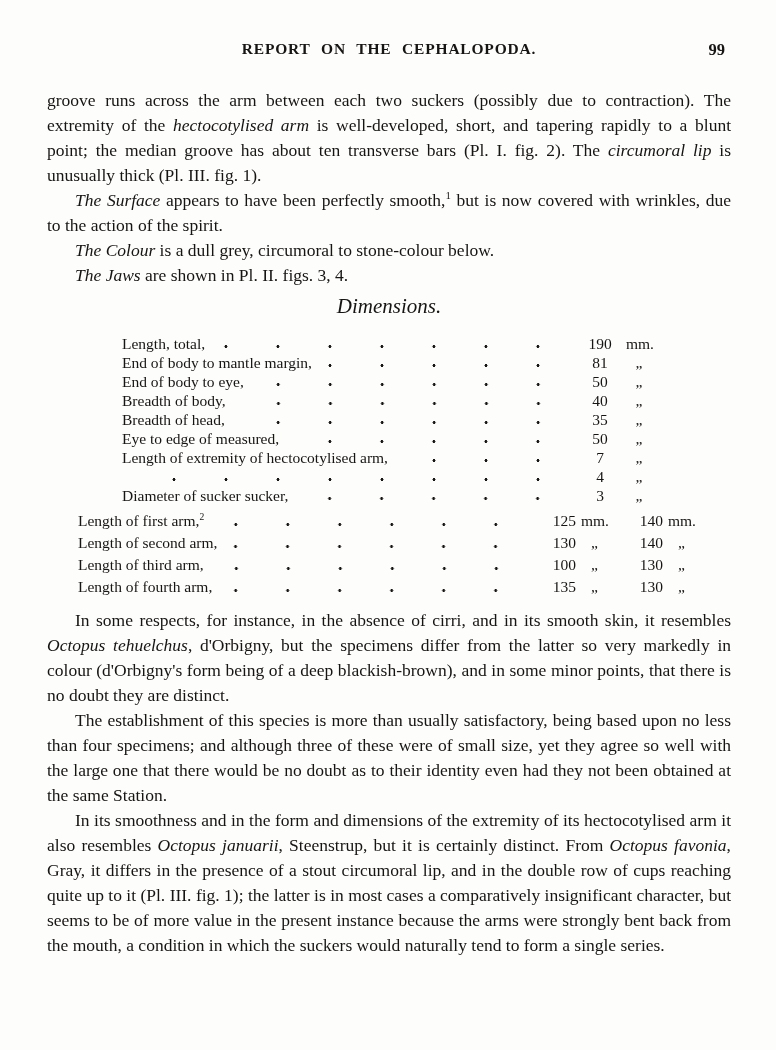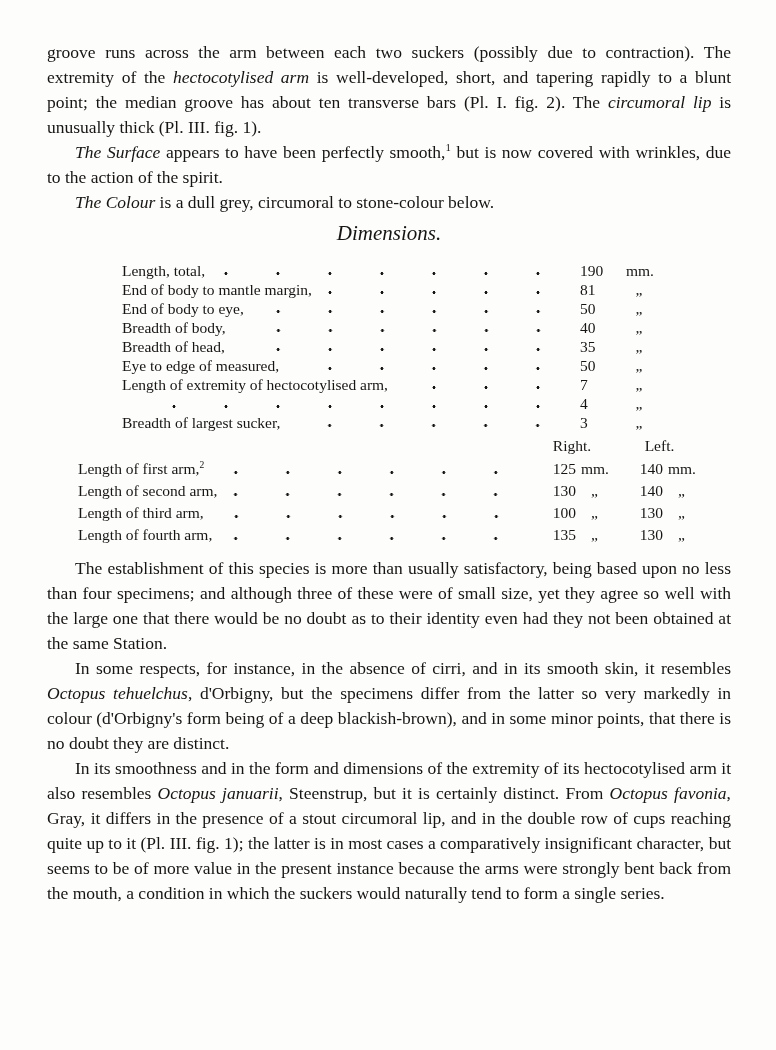--- a/index.html
+++ b/index.html
@@ -37,21 +37,21 @@
 
   
   .dim-table { margin:16px 79px 0 75px; font-size:15.5px; }
   .dim-row { display:flex; align-items:baseline; height:19px; white-space:nowrap; }
   .leader {
     flex:1; align-self:stretch; margin:0 8px 0 12px;
     background-image:radial-gradient(circle, var(--ink,#171513) 1.4px, rgba(0,0,0,0) 1.6px);
     background-size:52px 5px; background-repeat:repeat-x;
     background-position:right 8px bottom 5px;
   }
-  .dim-num { width:40px; text-align:left; }
+  .dim-num { width:40px; text-align:center; }
   .dim-unit { width:26px; text-align:center; padding-left:6px; }
 
   
   .arm-table { margin:4px 36px 0 31px; font-size:15.5px; }
   .arm-head { display:flex; height:21px; align-items:baseline; }
   .arm-head .spacer { flex:1; }
   .col-head { width:70px; text-align:center; }
   .col-head.left-col { margin-left:17px; width:71px; }
   .arm-row { display:flex; align-items:center; height:22px; white-space:nowrap; }
   .arm-num { width:38px; text-align:right; }
@@ -62,25 +62,30 @@
   .bodytext.lower { margin-top:10px; }
 
   
   .footnotes { margin:6px 0 0 138px; font-size:13.8px; line-height:20px; }
   .footnote { margin:0; }
 </style>
 </head>
 <body>
 
 <div class="page" style="--paper: #fdfdfb; --ink: #171513;">
+  <div class="page-header">
+    <div class="running-title">REPORT ON THE CEPHALOPODA.</div>
+    <div class="page-number">99</div>
+  </div>
 
   <div class="bodytext" id="paras-top">
       <p class="para"><span>groove runs across the arm between each two suckers (possibly due to contraction). The extremity of the </span><span class="it">hectocotylised arm</span><span> is well-developed, short, and tapering rapidly to a blunt point; the median groove has about ten transverse bars (Pl. I. fig. 2). The </span><span class="it">circumoral lip</span><span> is unusually thick (Pl. III. fig. 1).</span></p>
       <p class="para indent"><span class="it">The Surface</span><span> appears to have been perfectly smooth,</span><sup>1</sup><span> but is now covered with wrinkles, due to the action of the spirit.</span></p>
       <p class="para indent"><span class="it">The Colour</span><span> is a dull grey, circumoral to stone-colour below.</span></p>
+      <p class="para indent"><span class="it">The Jaws</span><span> are shown in Pl. II. figs. 3, 4.</span></p>
     </div>
 
   <h3 class="dim-heading">Dimensions.</h3>
 
   <div class="dim-table" id="dim-table">
       <div class="dim-row">
         <span class="dim-label">Length, total,</span>
         <span class="leader"></span>
         <span class="dim-num">190</span>
         <span class="dim-unit">mm.</span>
@@ -120,33 +125,28 @@
         <span class="leader"></span>
         <span class="dim-num">7</span>
         <span class="dim-unit">„</span>
       </div>
       <div class="dim-row">
         <span class="leader"></span>
         <span class="dim-num">4</span>
         <span class="dim-unit">„</span>
       </div>
       <div class="dim-row">
-        <span class="dim-label">Breadth of largest sucker,</span>
+        <span class="dim-label">Diameter of sucker sucker,</span>
         <span class="leader"></span>
         <span class="dim-num">3</span>
         <span class="dim-unit">„</span>
       </div>
     </div>
 
   <div class="arm-table">
-    <div class="arm-head">
-      <span class="spacer"></span>
-      <span class="col-head">Right.</span>
-      <span class="col-head left-col">Left.</span>
-    </div>
     <div id="arm-rows">
         <div class="arm-row">
           <span class="dim-label">Length of first arm,<sup>2</sup></span>
           <span class="leader"></span>
           <span class="arm-num">125</span>
           <span class="arm-unit">mm.</span>
           <span class="arm-num lnum">140</span>
           <span class="arm-unit">mm.</span>
         </div>
         <div class="arm-row">
@@ -170,18 +170,18 @@
           <span class="leader"></span>
           <span class="arm-num">135</span>
           <span class="arm-unit">„</span>
           <span class="arm-num lnum">130</span>
           <span class="arm-unit">„</span>
         </div>
       </div>
   </div>
 
   <div class="bodytext lower" id="paras-bottom">
+      <p class="para indent"><span>In some respects, for instance, in the absence of cirri, and in its smooth skin, it resembles </span><span class="it">Octopus tehuelchus</span><span>, d'Orbigny, but the specimens differ from the latter so very markedly in colour (d'Orbigny's form being of a deep blackish-brown), and in some minor points, that there is no doubt they are distinct.</span></p>
       <p class="para indent"><span>The establishment of this species is more than usually satisfactory, being based upon no less than four specimens; and although three of these were of small size, yet they agree so well with the large one that there would be no doubt as to their identity even had they not been obtained at the same Station.</span></p>
-      <p class="para indent"><span>In some respects, for instance, in the absence of cirri, and in its smooth skin, it resembles </span><span class="it">Octopus tehuelchus</span><span>, d'Orbigny, but the specimens differ from the latter so very markedly in colour (d'Orbigny's form being of a deep blackish-brown), and in some minor points, that there is no doubt they are distinct.</span></p>
       <p class="para indent"><span>In its smoothness and in the form and dimensions of the extremity of its hectocotylised arm it also resembles </span><span class="it">Octopus januarii</span><span>, Steenstrup, but it is certainly distinct.  From </span><span class="it">Octopus favonia</span><span>, Gray, it differs in the presence of a stout circumoral lip, and in the double row of cups reaching quite up to it (Pl. III. fig. 1); the latter is in most cases a comparatively insignificant character, but seems to be of more value in the present instance because the arms were strongly bent back from the mouth, a condition in which the suckers would naturally tend to form a single series.</span></p>
     </div>
 
 </div>
 
 </body></html>

